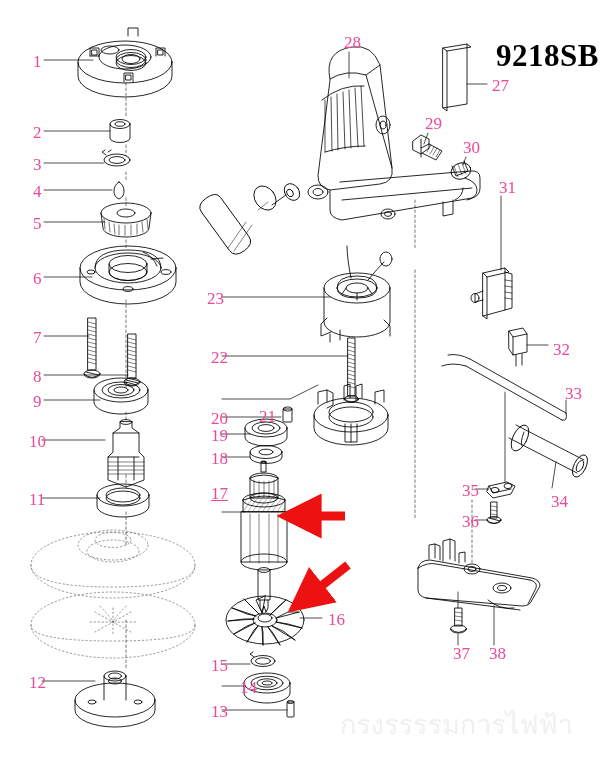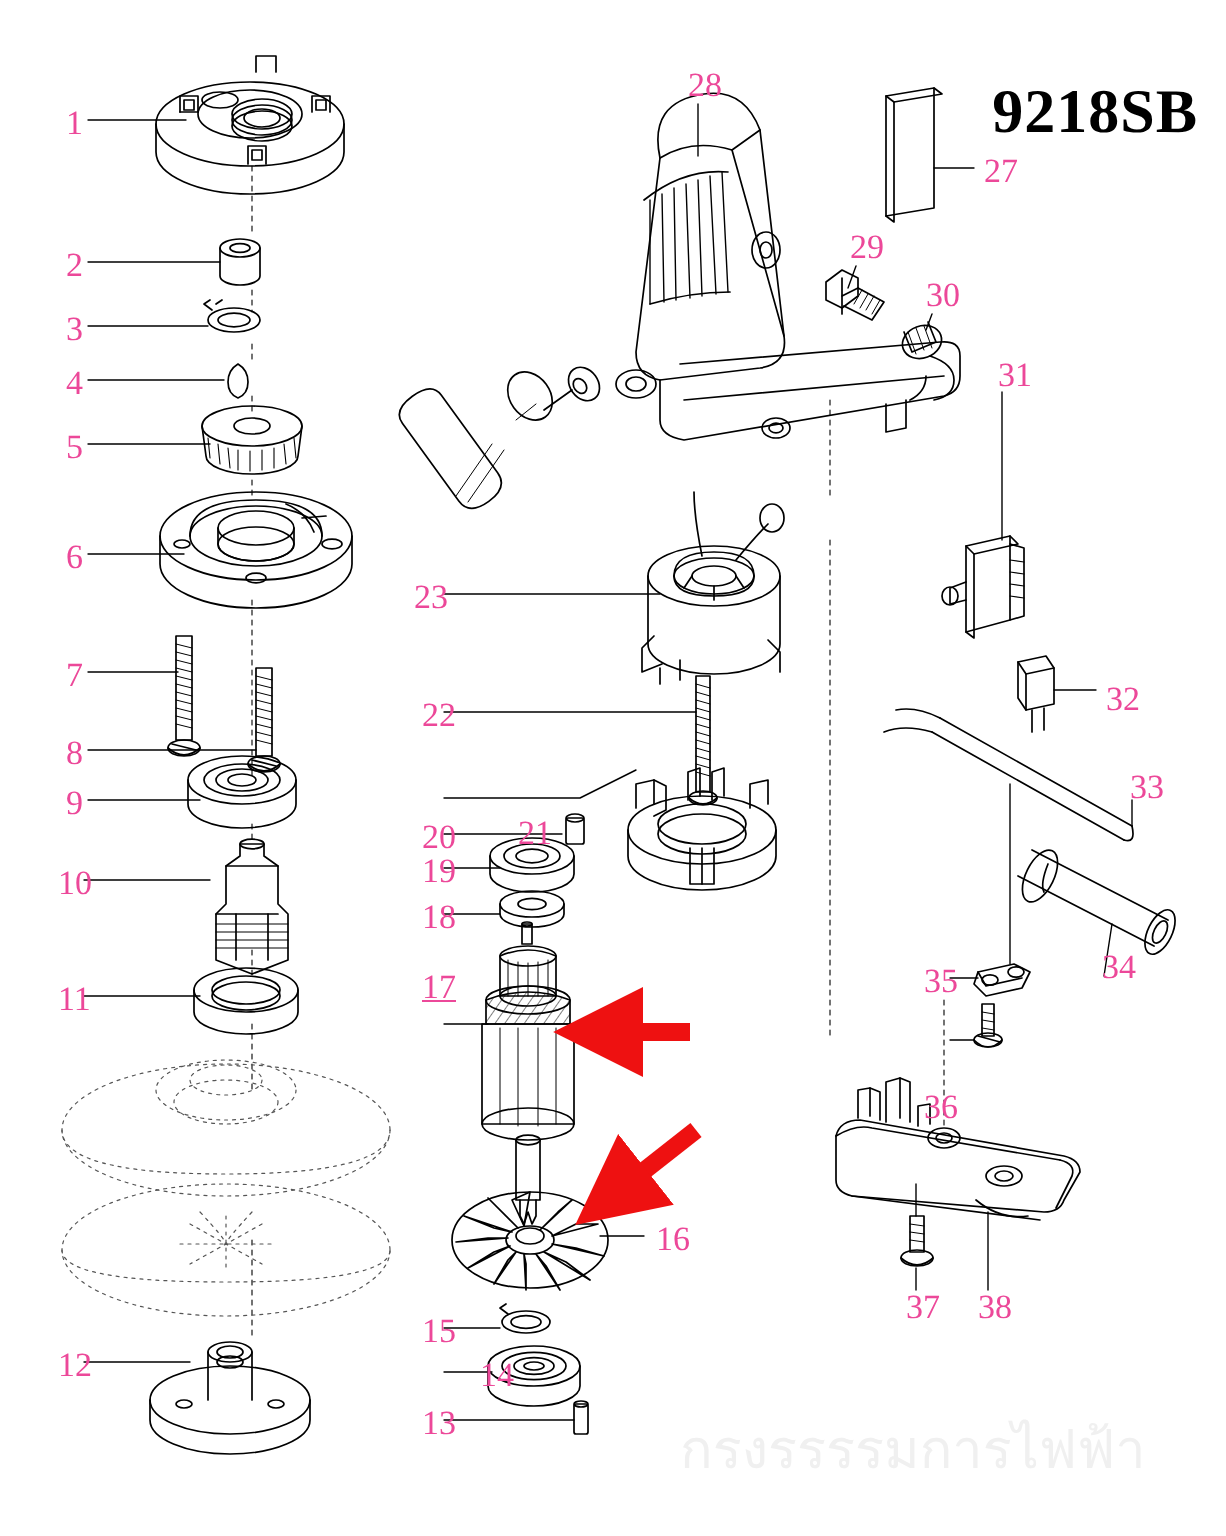--- a/index.html
+++ b/index.html
@@ -637,20 +637,20 @@
       <div class="callout" style="left: 211px; top: 408px; margin-left: 48px;">21</div>
       <div class="callout" style="left: 211px; top: 349px;">22</div>
       <div class="callout" style="left: 207px; top: 290px;">23</div>
       <div class="callout" style="left: 492px; top: 77px;">27</div>
       <div class="callout" style="left: 344px; top: 34px;">28</div>
       <div class="callout" style="left: 425px; top: 115px;">29</div>
       <div class="callout" style="left: 463px; top: 139px;">30</div>
       <div class="callout" style="left: 499px; top: 179px;">31</div>
       <div class="callout" style="left: 553px; top: 341px;">32</div>
       <div class="callout" style="left: 565px; top: 385px;">33</div>
-      <div class="callout" style="left: 551px; top: 475px;">34</div>
+      <div class="callout" style="left: 551px; top: 493px;">34</div>
       <div class="callout" style="left: 462px; top: 482px;">35</div>
-      <div class="callout" style="left: 462px; top: 513px; margin-top: 32px;">36</div>
+      <div class="callout" style="left: 462px; top: 513px;">36</div>
       <div class="callout" style="left: 453px; top: 645px;">37</div>
       <div class="callout" style="left: 489px; top: 645px;">38</div>
     </div>
 
 </div>
 
 </body></html>

